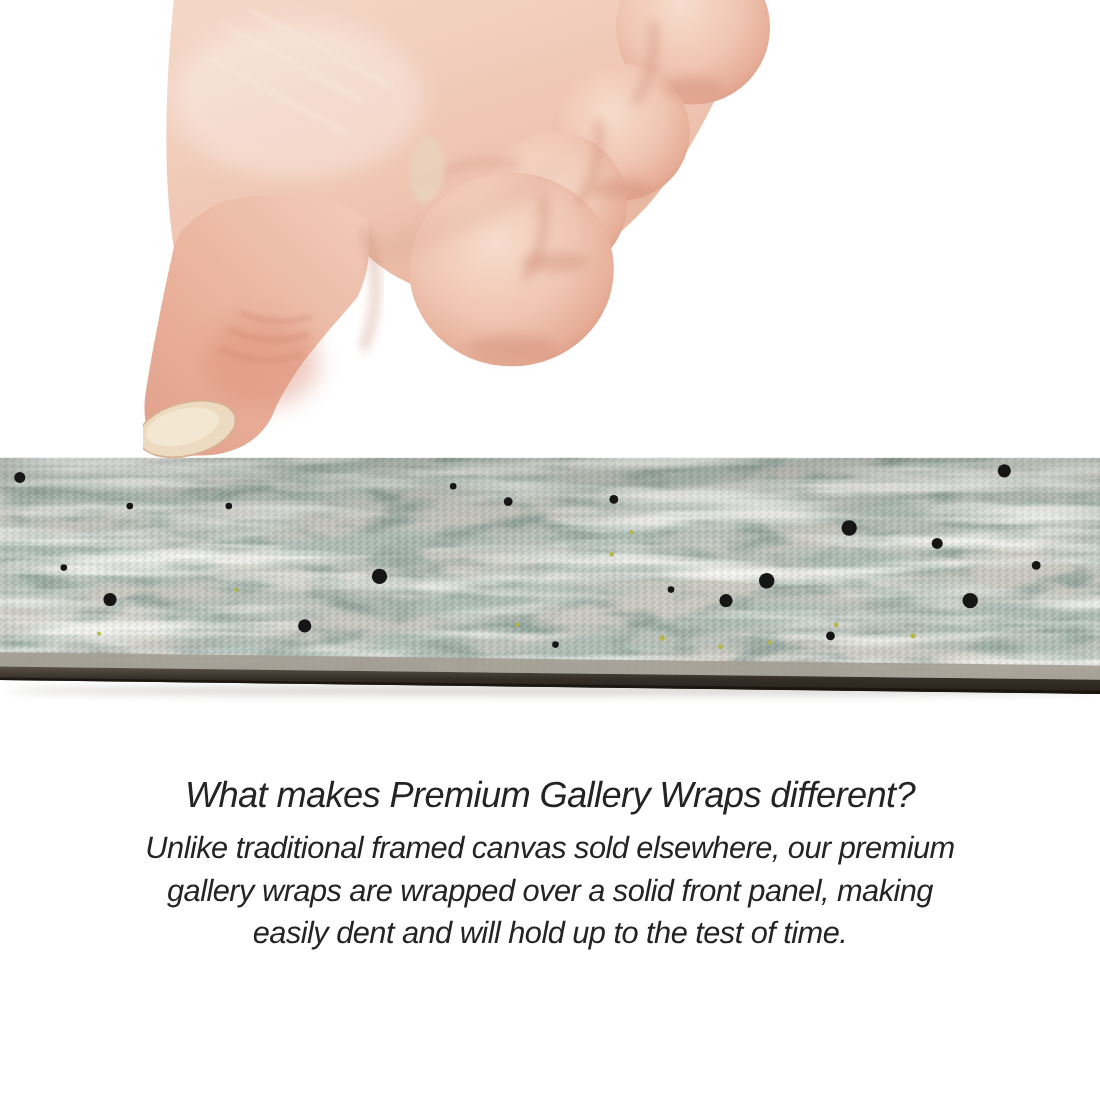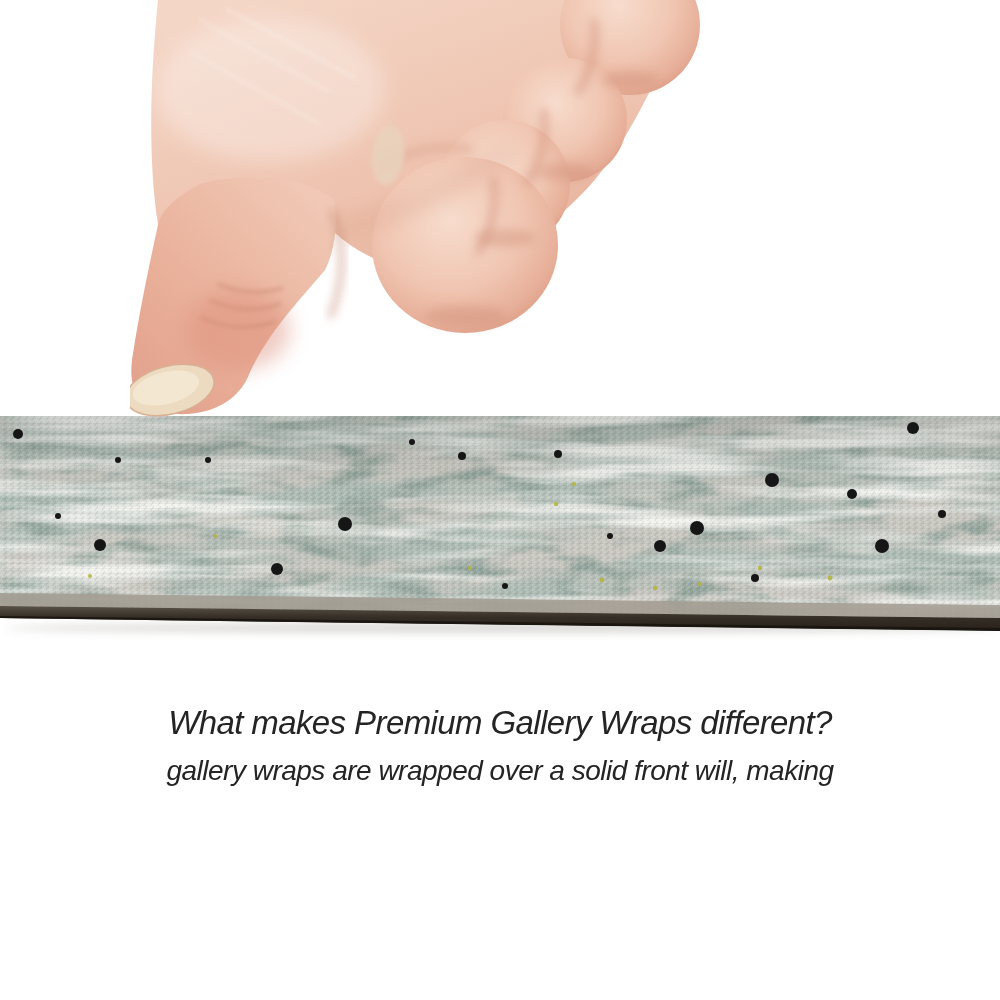--- a/index.html
+++ b/index.html
@@ -189,16 +189,18 @@
         <polygon points="0,177 1000,189 1000,202 0,190" fill="#a49d94" opacity="0.9"></polygon>
         <polygon points="0,190 1000,202 1000,215 0,203" fill="url(#edgeDark)"></polygon>
         <polygon points="0,200 1000,212 1000,215 0,203" fill="#17120d" opacity="0.8"></polygon>
       </g>
     </svg>
   </div>
   <div class="strip-shadow"></div>
 
   <section class="desc">
     <h2>What makes Premium Gallery Wraps different?</h2>
-    <p>gallery wraps are wrapped over a solid front will, making</p>
+    <p>Unlike traditional framed canvas sold elsewhere, our premium</p>
+    <p>gallery wraps are wrapped over a solid front panel, making</p>
+    <p>easily dent and will hold up to the test of time.</p>
   </section>
 
 </div>
 
 </body></html>

